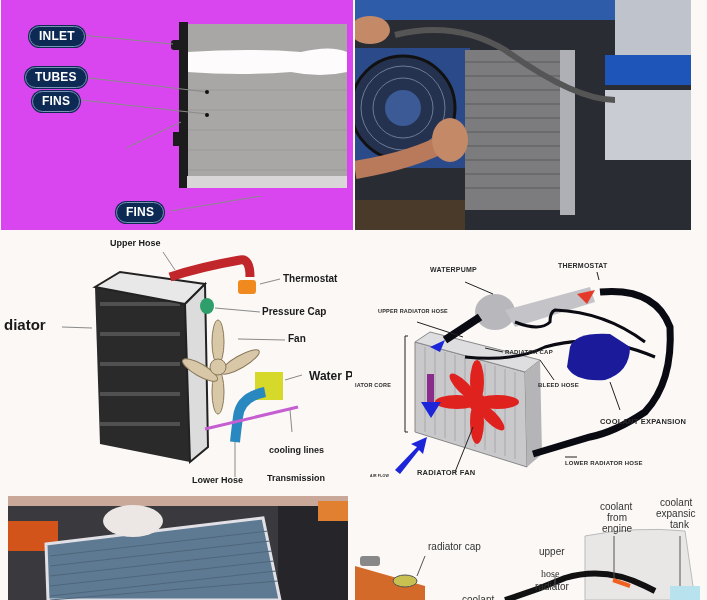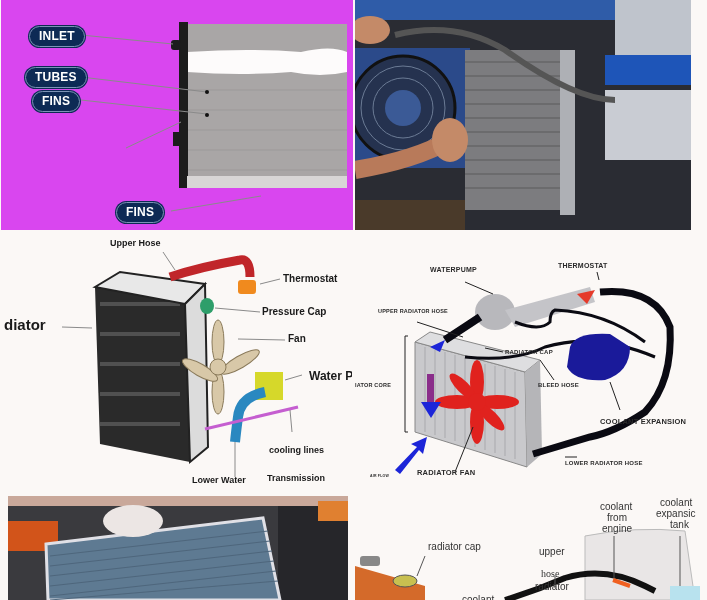--- a/index.html
+++ b/index.html
@@ -119,21 +119,21 @@
     </g>
   </svg>
   <div class="lbl-bold" style="left:4px;top:84px;font-size:15px;">diator</div>
   <div class="lbl-bold" style="left:110px;top:6px;font-size:9px;text-align:center;">Upper Hose</div>
   <div class="lbl-bold" style="left:283px;top:41px;font-size:10px;">Thermostat</div>
   <div class="lbl-bold" style="left:262px;top:74px;font-size:10px;">Pressure Cap</div>
   <div class="lbl-bold" style="left:288px;top:101px;font-size:10px;">Fan</div>
   <div class="lbl-bold" style="left:309px;top:137px;font-size:12px;">Water P</div>
   <div class="lbl-bold" style="left:267px;top:200px;font-size:9px;margin-top:41px;">Transmission</div>
   <div class="lbl-bold" style="left:269px;top:213px;font-size:9px;">cooling lines</div>
-  <div class="lbl-bold" style="left:192px;top:243px;font-size:9px;">Lower Water</div>
+  <div class="lbl-bold" style="left:192px;top:243px;font-size:9px;">Lower Hose</div>
 </div>
 
 <div class="panel" style="left:355px;top:232px;width:352px;height:260px;background:#fbf8f6;">
   <svg width="352" height="260">
     <path d="M60 110 L170 140 L172 235 L60 200 Z" fill="#c9c9cc" stroke="#888" stroke-width="1"></path>
     <g stroke="#a9a9ad" stroke-width="1">
       <line x1="70" y1="115" x2="70" y2="200"></line>
         <line x1="80" y1="118" x2="80" y2="203"></line>
         <line x1="90" y1="120" x2="90" y2="206"></line>
         <line x1="100" y1="123" x2="100" y2="209"></line>

